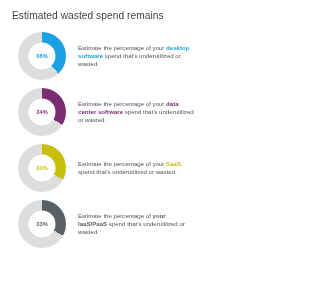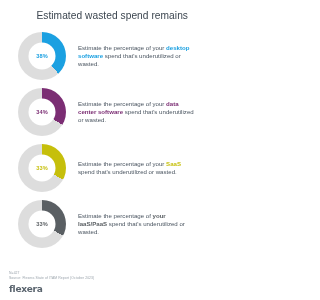--- a/index.html
+++ b/index.html
@@ -15,21 +15,21 @@
     position: relative;
   }
   #page {
     width: 200px;
     height: 300px;
     position: relative;
     box-sizing: border-box;
     background: #ffffff;
   }
   .title {
-    text-align: right;
+    text-align: left;
     color: #3c4650;
     font-size: 10.2px;
     line-height: 13px;
     font-weight: 400;
     padding: 9px 12px 0 12px;
     letter-spacing: 0.05px;
   }
   .title span { display: block; }
   .rows {
     margin-top: 6px;
@@ -160,19 +160,14 @@
         <div class="donut" style="background: conic-gradient(rgb(90, 95, 99) 0deg, rgb(90, 95, 99) 118.8deg, rgb(221, 221, 221) 118.8deg, rgb(221, 221, 221) 360deg);"></div>
         <div class="donut-label" style="color: rgb(90, 95, 99);">33%</div>
       </div>
       <div class="desc">
         <span>Estimate the percentage of </span><span class="kw" style="color: rgb(90, 95, 99);">your IaaS/PaaS</span><span> spend that's underutilized or wasted.</span>
       </div>
     </div>
 
   </div>
 
-  <div class="footer">
-    <div class="foot-n">N=427</div>
-    <div class="foot-src">Source: Flexera State of ITAM Report (October 2023)</div>
-    <div class="logo">flexera</div>
-  </div>
 
 </div>
 
 </body></html>

